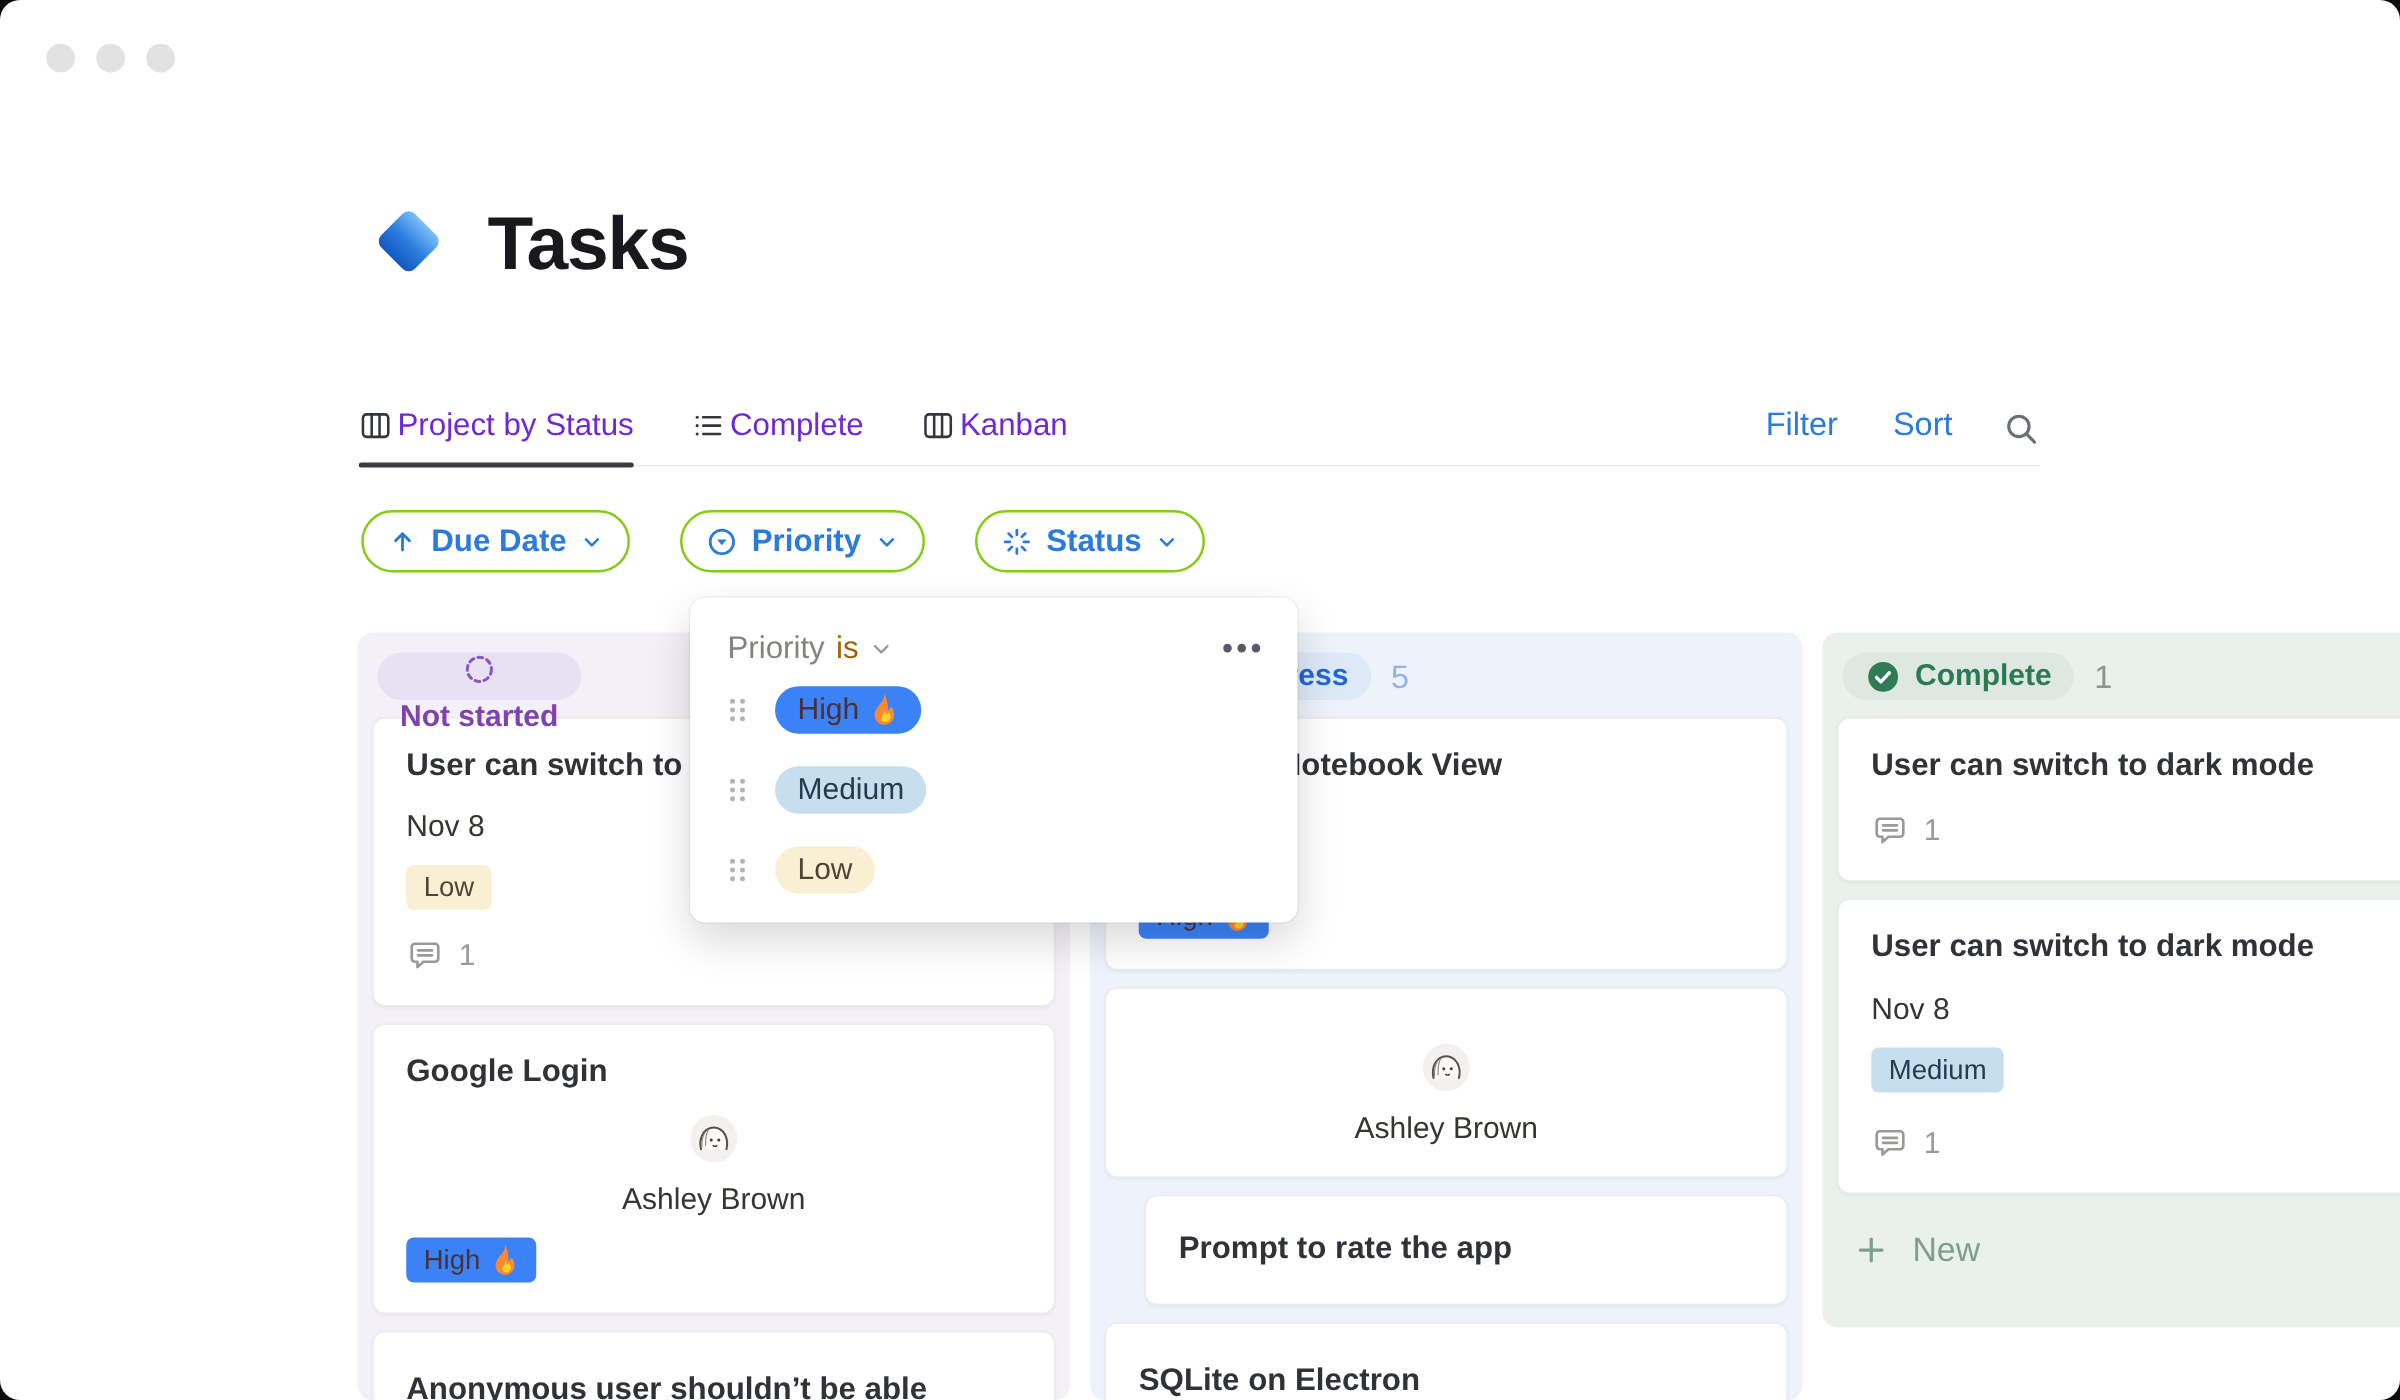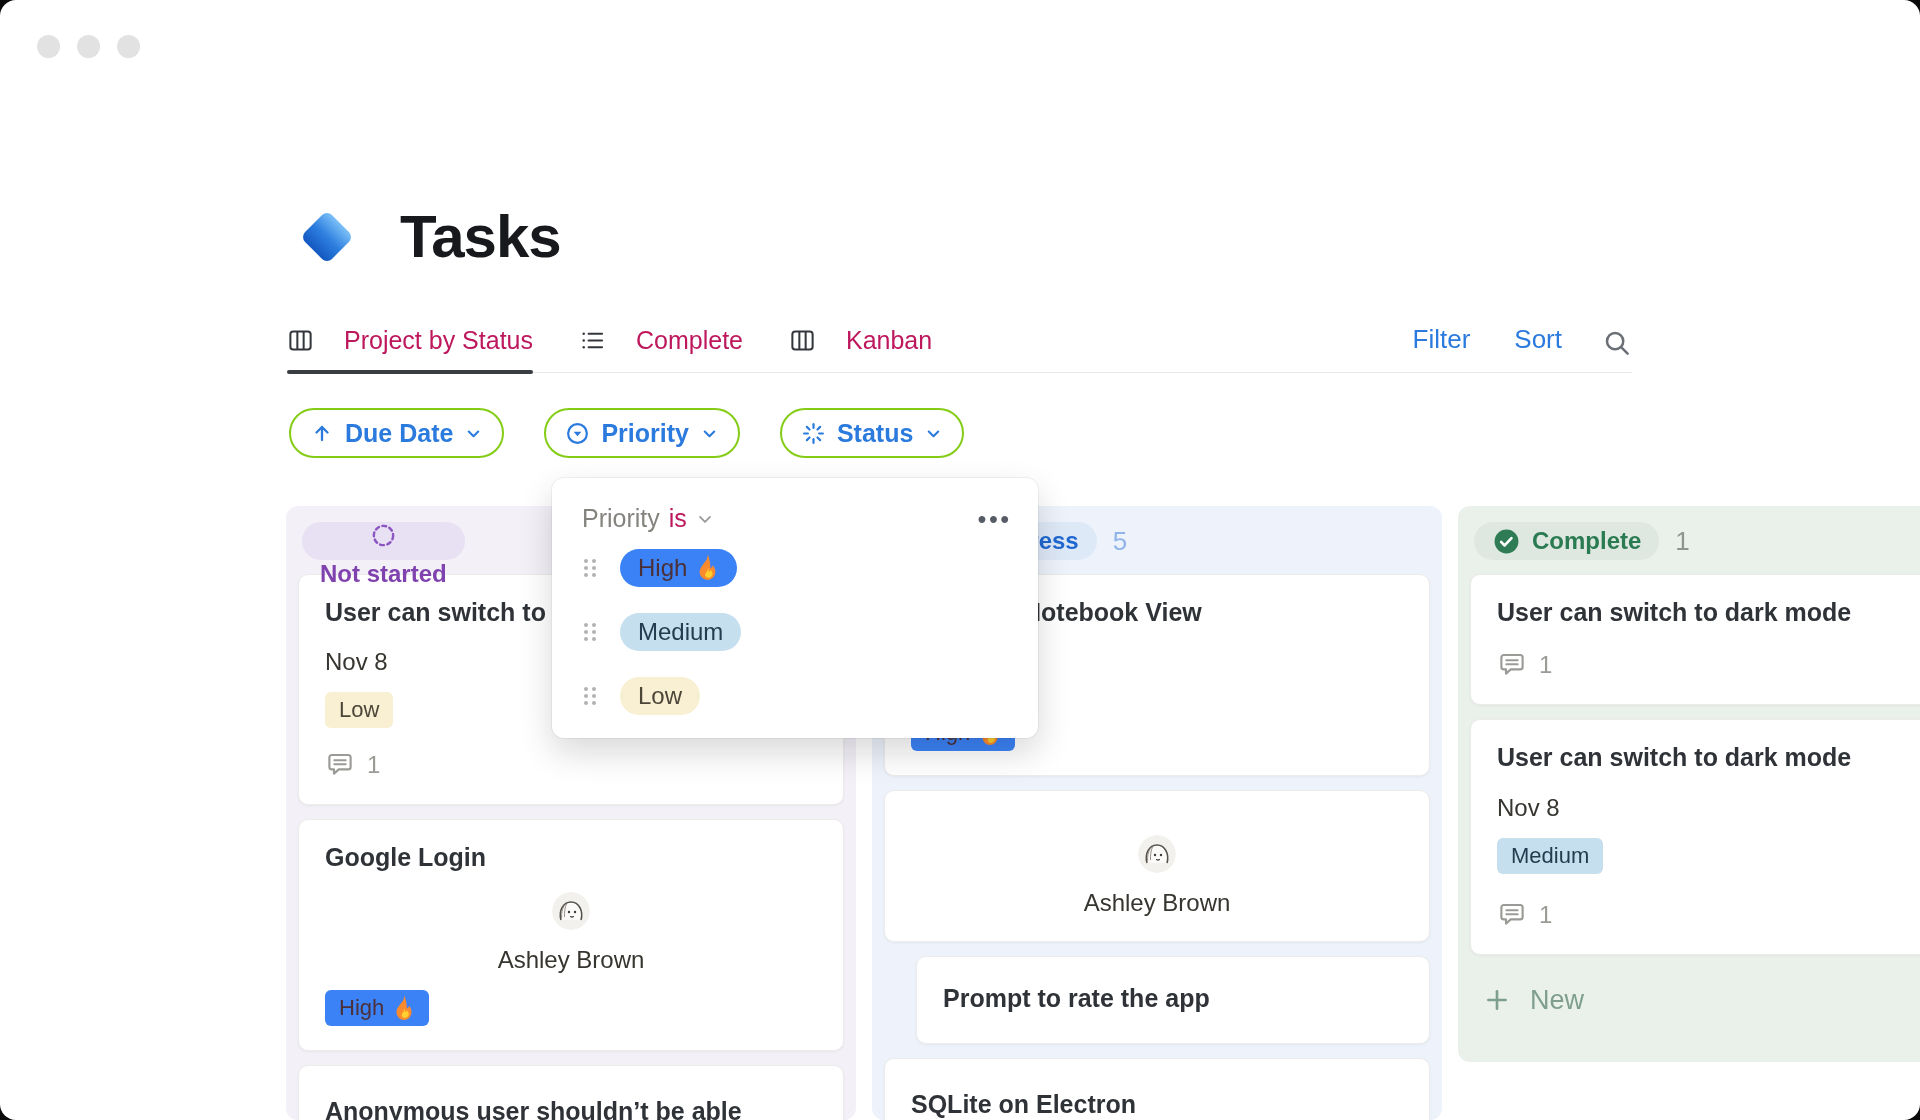--- a/index.html
+++ b/index.html
@@ -8,27 +8,27 @@
     font-family:"Liberation Sans", sans-serif;
     -webkit-font-smoothing:antialiased;overflow:hidden;position:relative;
   }
   .window{position:absolute;inset:0;background:#ffffff;border-radius:16px;overflow:hidden;}
 
   
   .dots{position:absolute;left:37px;top:35px;display:flex;gap:17px;}
   .dot{width:23px;height:23px;border-radius:50%;background:#e2e2e2;}
 
   
-  .page-title-row{position:absolute;left:294px;top:160px;display:flex;align-items:center;gap:40px;margin-top:42px;}
+  .page-title-row{position:absolute;left:294px;top:160px;display:flex;gap:30px;}
   .page-title{font-size:60px;font-weight:700;color:#17191d;letter-spacing:-1px;margin:0;}
 
   
   .tabs-bar{position:absolute;left:287px;top:314px;width:1345px;height:58px;
     display:flex;align-items:flex-end;border-bottom:1px solid #e9e8e6;}
-  .tab{display:flex;align-items:center;gap:30px;font-size:25px;color:#be185d;font-weight:500;
+  .tab{display:flex;align-items:center;gap:4px;font-size:25px;color:#6d28d9;font-weight:500;
     padding-bottom:17px;margin-right:46px;position:relative;cursor:pointer;}
   .tab.active::after{content:"";position:absolute;left:0;right:0;bottom:-2px;height:4px;background:#3a3d42;border-radius:2px;}
   .tabs-spacer{flex:1;}
   .toolbar-link{color:#2b7ade;font-size:26px;font-weight:500;padding-bottom:17px;margin-left:44px;cursor:pointer;}
   .search-btn{padding-bottom:14px;margin-left:40px;cursor:pointer;display:flex;}
 
   
   .pills{position:absolute;left:289px;top:408px;display:flex;gap:40px;}
   .pill{display:inline-flex;align-items:center;gap:11px;height:46px;padding:0 19px;
     border:2px solid #84cc16;border-radius:25px;color:#2b7ade;font-size:25px;font-weight:600;background:#fff;cursor:pointer;}
@@ -68,21 +68,21 @@
   .card--c1-1{min-height:196px;box-sizing:border-box;}
   .card--c3-2 .comments{margin-top:26px;}
 
   .new-button{display:flex;align-items:center;gap:20px;padding:16px 0 0 26px;color:#7e9e8e;font-size:27px;font-weight:500;cursor:pointer;}
 
   
   .dropdown{position:absolute;left:552px;top:478px;width:486px;height:260px;background:#fff;border-radius:12px;
     box-shadow:0 0 0 1px rgba(15,15,15,.05),0 14px 34px rgba(15,15,15,.16);z-index:30;}
   .dropdown-header{display:flex;align-items:center;padding:26px 26px 0 30px;font-size:25px;}
   .dd-property{color:#85837e;}
-  .dd-operator{color:#be185d;margin-left:9px;}
+  .dd-operator{color:#a16207;margin-left:9px;}
   .dd-chevron{margin-left:8px;display:flex;}
   .dd-ellipsis{margin-left:auto;color:#565b66;font-size:24px;font-weight:700;letter-spacing:3px;cursor:pointer;}
   .dd-rows{margin-top:16px;}
   .dd-row{display:flex;align-items:center;gap:22px;padding-left:30px;height:37px;margin-bottom:27px;cursor:grab;}
   .dd-badge{display:inline-flex;align-items:center;gap:9px;padding:5px 18px;border-radius:19px;font-size:24px;font-weight:500;}
 
   .icon{display:inline-flex;flex:none;}
 </style>
 </head>
 <body>

